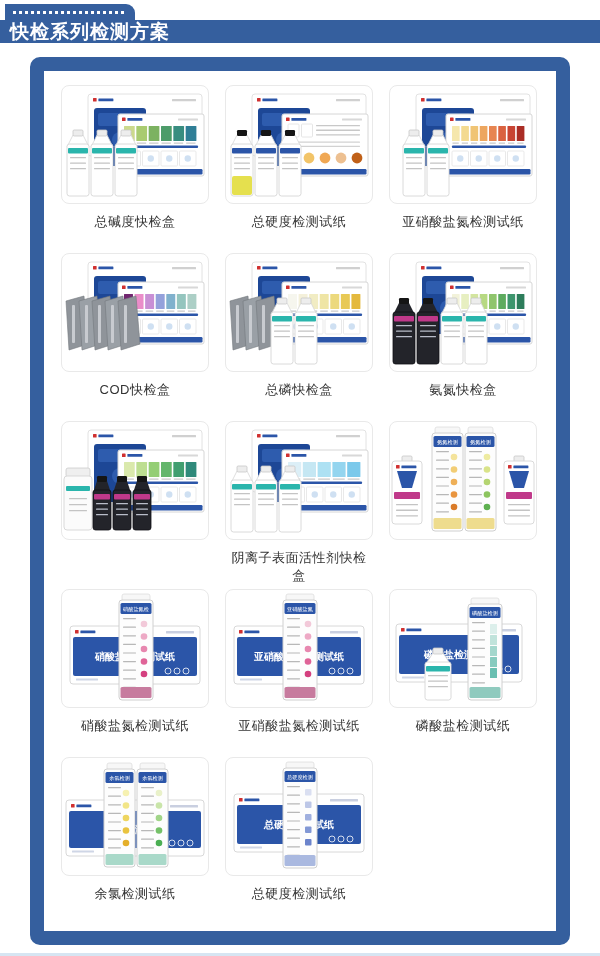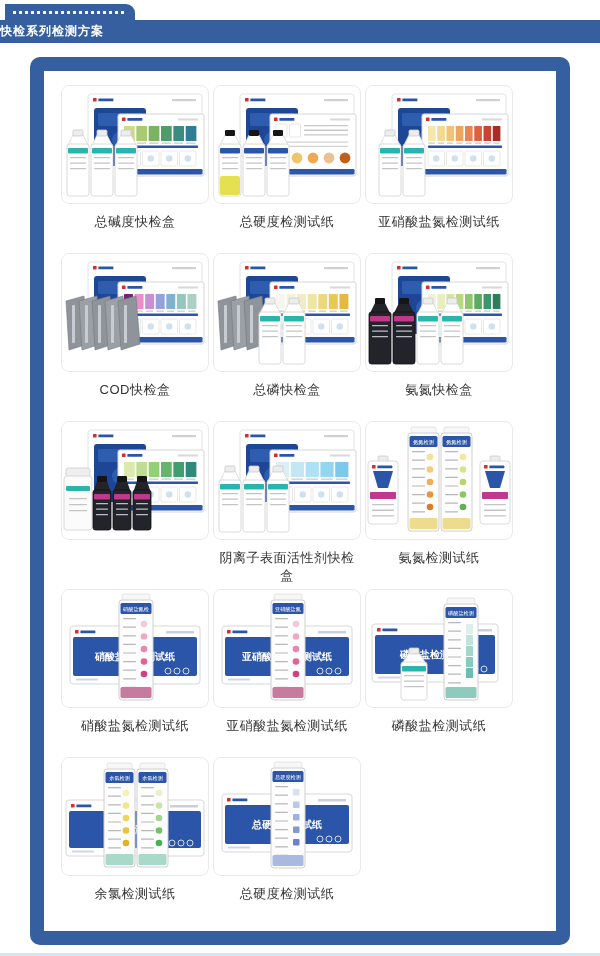--- a/index.html
+++ b/index.html
@@ -15,31 +15,31 @@
   }
   .dots{
     width:100%;height:3px;
     background:repeating-linear-gradient(90deg,#ffffff 0 3px,transparent 3px 6px);
   }
   .header-bar{
     position:absolute;left:0;top:20px;width:600px;height:23px;
     background:var(--blue);display:flex;align-items:center;
   }
   .header-title{
-    color:#ffffff;font-weight:bold;font-size:12px;line-height:23px;
-    padding-left:0;letter-spacing:1px;
+    color:#ffffff;font-weight:bold;font-size:19px;line-height:23px;
+    padding-left:10px;letter-spacing:1px;
   }
   .frame{
     position:absolute;left:30px;top:57px;width:540px;height:888px;
     box-sizing:border-box;border:14px solid var(--blue);
     border-radius:10px;background:#ffffff;
   }
   .grid{
     display:grid;grid-template-columns:repeat(3,148px);
-    column-gap:4px;padding:14px 0 0 17px;
+    column-gap:16px;padding:14px 0 0 17px;
   }
   .cell{height:168px;}
   .card{
     width:146px;height:117px;background:#ffffff;
     border:1px solid #e9e9e9;border-radius:8px;overflow:hidden;
   }
   .art,.art svg{width:100%;height:100%;display:block;}
   .plabel{
     margin-top:9px;text-align:center;font-size:13px;color:#333333;
     letter-spacing:0.5px;
@@ -623,21 +623,20 @@
               <rect x="79" y="97.8" width="13" height="1.2" fill="#b8b8b8" rx="0.4"></rect>
               <circle cx="97" cy="35" r="3.3" fill="#eeeba1"></circle>
               <circle cx="97" cy="47.5" r="3.3" fill="#d9e389"></circle>
               <circle cx="97" cy="60" r="3.3" fill="#b5d571"></circle>
               <circle cx="97" cy="72.5" r="3.3" fill="#8dc55f"></circle>
               <circle cx="97" cy="85" r="3.3" fill="#5fb151"></circle>
               <rect x="76.5" y="96" width="28" height="11" fill="#eedc8e" rx="1.5"></rect>
             </svg>
           </div>
     </div>
-    <div class="plabel">氨氮检测试纸</div>
   </div>
 
   <div class="cell">
     <div class="card">
       <div class="art">
             <svg viewBox="0 0 146 117" xmlns="http://www.w3.org/2000/svg">
               <rect x="8" y="36" width="130" height="58" fill="#ffffff" rx="3" stroke="#d8d8d8" stroke-width="1"></rect>
               <rect x="13" y="40" width="3.6" height="3.6" fill="#d03030" rx="0.6"></rect>
               <rect x="18.4" y="40.6" width="15" height="2.6" fill="#2b55a8" rx="0.5"></rect>
               <rect x="104" y="41" width="28" height="2.4" fill="#c9cfe0" rx="0.5"></rect>

